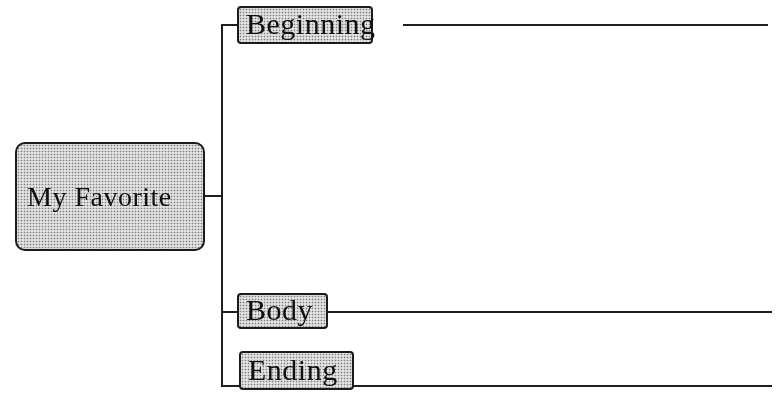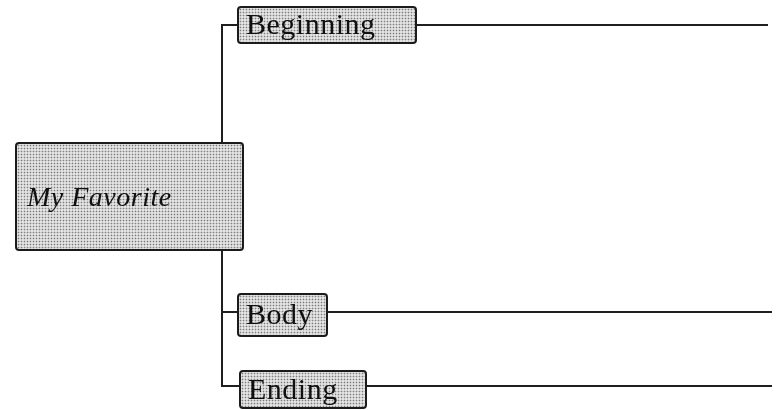--- a/index.html
+++ b/index.html
@@ -23,40 +23,39 @@
     background-image: radial-gradient(circle, #7e7e7e 0.6px, rgba(0,0,0,0) 1.15px);
     background-size: 3px 3px;
     color: #101010;
     display: flex;
     align-items: center;
     white-space: nowrap;
   }
   .node-root {
     left: 15px;
     top: 142px;
-    width: 229px;
+    width: 190px;
     height: 109px;
-    border-radius: 4px;
+    border-radius: 10px;
     padding: 2px 6px 2px 10px;
-    font-style: italic;
   }
   .root-text {
     font-size: 28px;
     line-height: 34px;
     letter-spacing: 0.5px;
   }
   .node-branch {
     border-radius: 4px;
     padding: 0 6px 2px 7px;
     font-size: 30px;
     letter-spacing: 0.5px;
   }
-  .node-beginning { left: 237px; top: 6px;   width: 180px; height: 38px; }
-  .node-body      { left: 237px; top: 293px; width: 91px;  height: 44px; }
-  .node-ending    { left: 239px; top: 370px; width: 128px; height: 39px; }
+  .node-beginning { left: 237px; top: 6px;   width: 136px; height: 38px; }
+  .node-body      { left: 237px; top: 293px; width: 91px;  height: 36px; }
+  .node-ending    { left: 239px; top: 351px; width: 115px; height: 39px; }
   .connector {
     position: absolute;
     background: #1f1f1f;
   }
   .trunk           { left: 221px; top: 24px;  width: 2px;   height: 363px; }
   .root-link       { left: 205px; top: 195px; width: 17px;  height: 2px; }
   .stub-beginning  { left: 221px; top: 24px;  width: 17px;  height: 2px; }
   .stub-body       { left: 221px; top: 311px; width: 17px;  height: 2px; }
   .stub-ending     { left: 221px; top: 385px; width: 19px;  height: 2px; }
   .line-beginning  { left: 403px; top: 24px;  width: 365px; height: 2px; }

